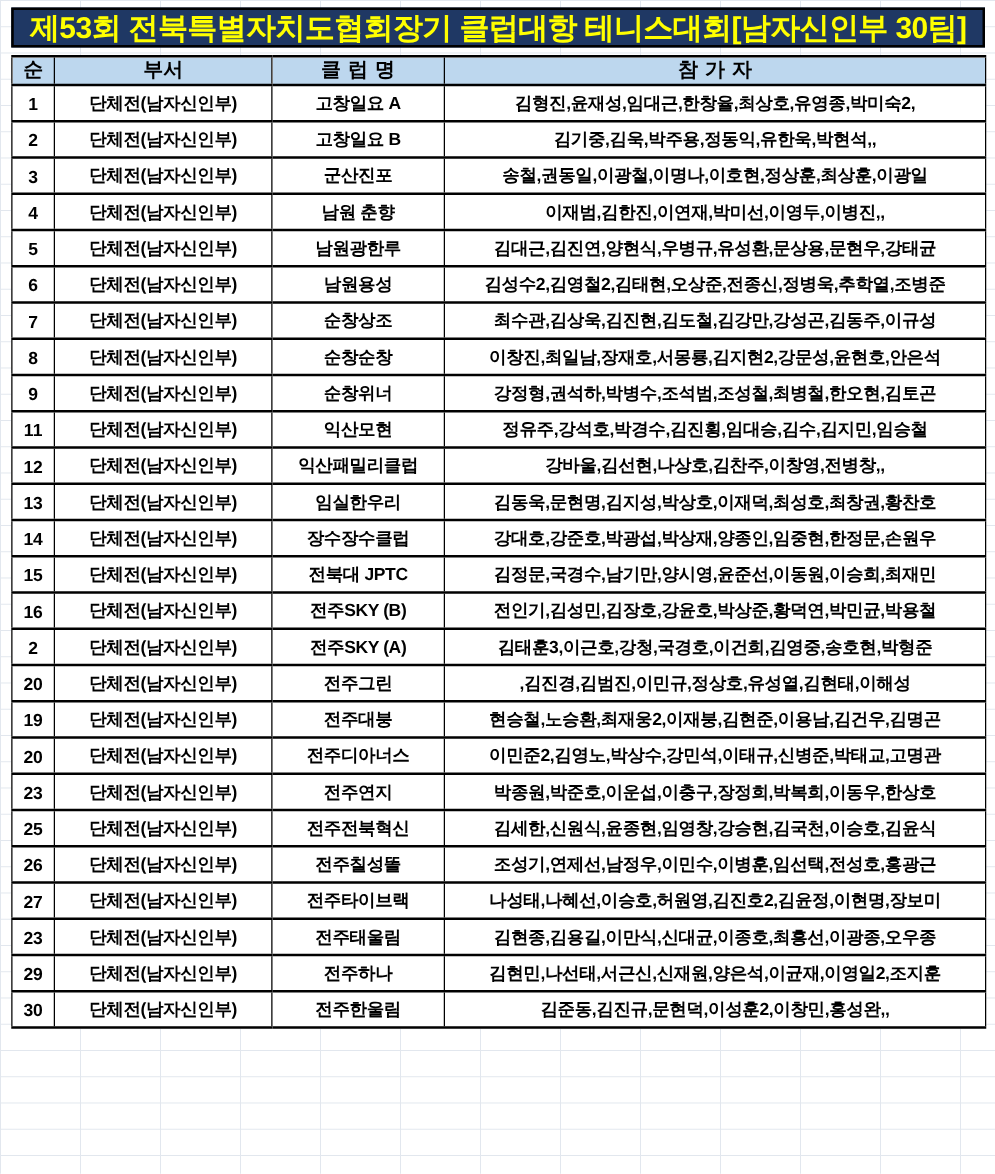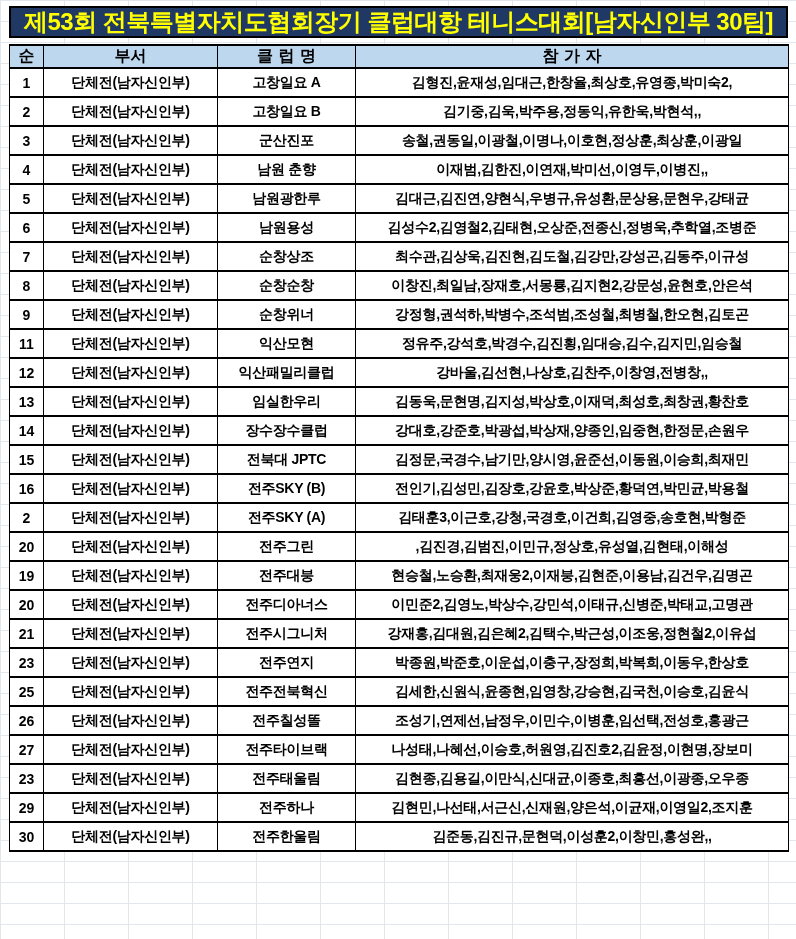--- a/index.html
+++ b/index.html
@@ -210,26 +210,20 @@
       <td class="club">전주대붕</td>
       <td class="players">현승철,노승환,최재웅2,이재붕,김현준,이용남,김건우,김명곤</td>
     </tr>
         <tr>
       <td class="no">20</td>
       <td class="dept">단체전(남자신인부)</td>
       <td class="club">전주디아너스</td>
       <td class="players">이민준2,김영노,박상수,강민석,이태규,신병준,박태교,고명관</td>
     </tr>
         <tr>
-      <td class="no">21</td>
-      <td class="dept">단체전(남자신인부)</td>
-      <td class="club">전주시그니처</td>
-      <td class="players">강재홍,김대원,김은혜2,김택수,박근성,이조웅,정현철2,이유섭</td>
-    </tr>
-        <tr>
       <td class="no">23</td>
       <td class="dept">단체전(남자신인부)</td>
       <td class="club">전주연지</td>
       <td class="players">박종원,박준호,이운섭,이충구,장정희,박복희,이동우,한상호</td>
     </tr>
         <tr>
       <td class="no">25</td>
       <td class="dept">단체전(남자신인부)</td>
       <td class="club">전주전북혁신</td>
       <td class="players">김세한,신원식,윤종현,임영창,강승현,김국천,이승호,김윤식</td>

